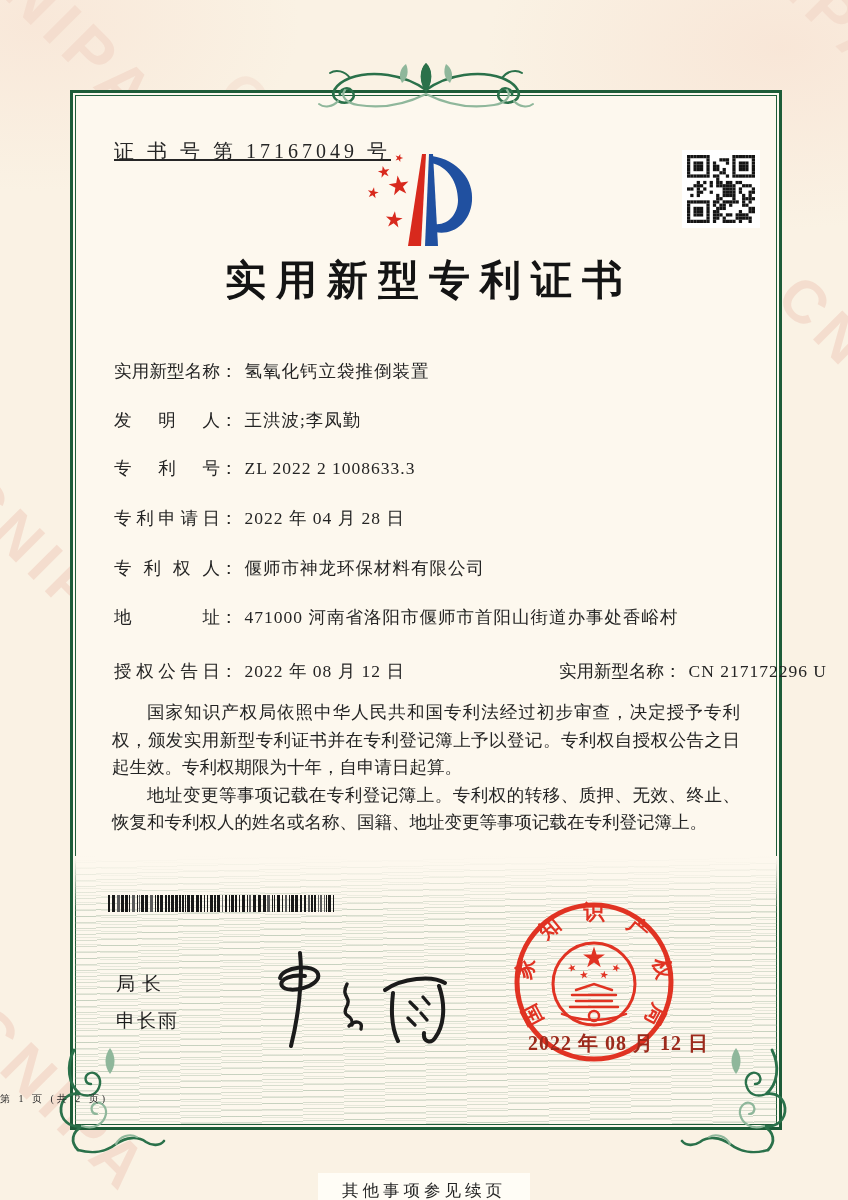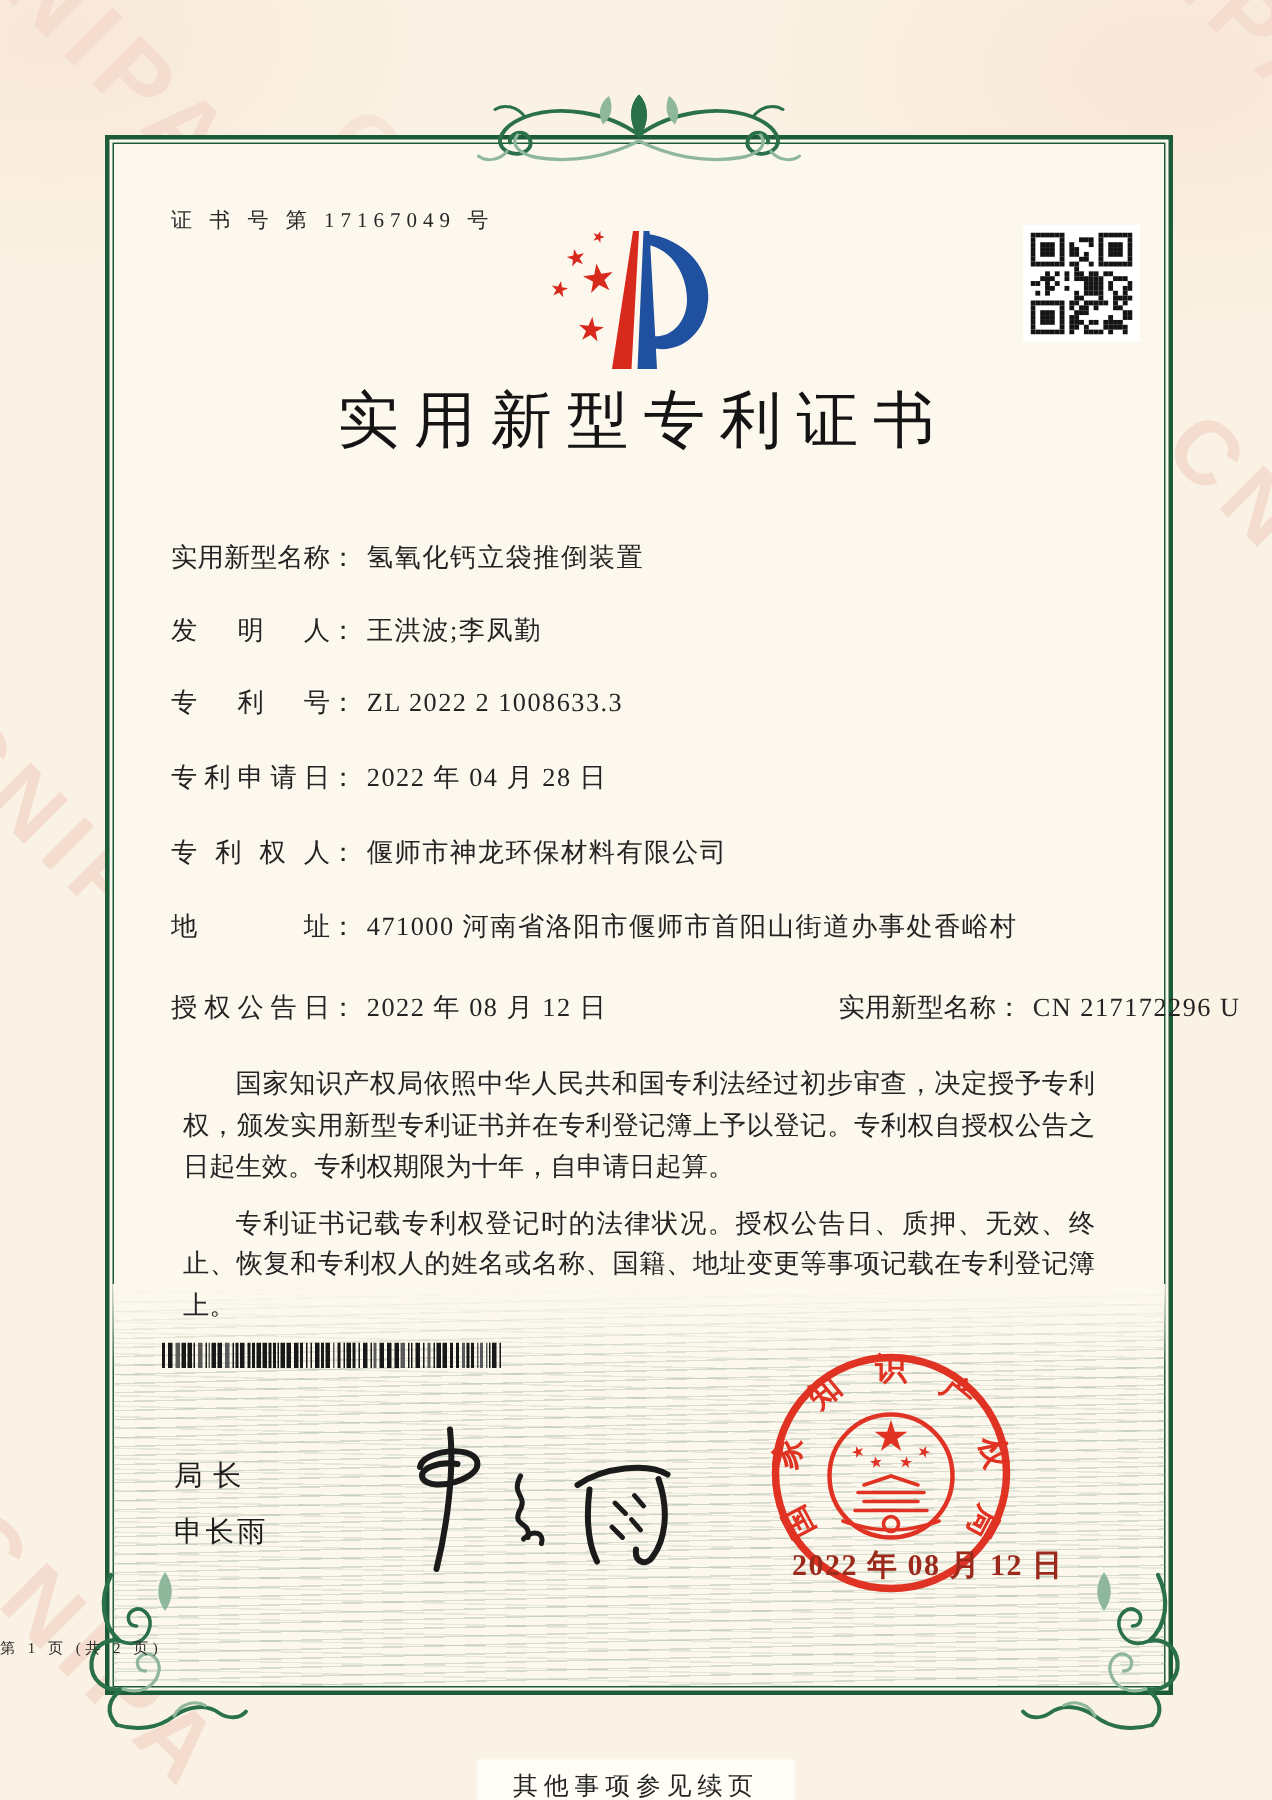--- a/index.html
+++ b/index.html
@@ -30,36 +30,36 @@
   .guilloche{position:absolute;left:75px;top:856px;width:702px;height:268px;
     background:
       linear-gradient(180deg,#fdf8ee 0px, rgba(253,248,238,0) 56px),
       repeating-linear-gradient(178.6deg, rgba(128,158,130,.30) 0 1px, rgba(0,0,0,0) 1px 6px),
       repeating-linear-gradient(181.4deg, rgba(128,158,130,.18) 0 1px, rgba(0,0,0,0) 1px 7px);}
   .orn{position:absolute;pointer-events:none;}
   .orn-top{left:306px;top:62px;width:240px;height:56px;}
   .orn-bl{left:54px;top:1044px;width:112px;height:112px;}
   .orn-br{left:680px;top:1044px;width:112px;height:112px;}
   
-  .certno{position:absolute;left:114px;top:138px;font-size:14px;letter-spacing:4px;color:#262626;}
+  .certno{position:absolute;left:114px;top:138px;font-size:20px;letter-spacing:4px;color:#262626;text-decoration:underline;}
   .logo{position:absolute;left:358px;top:146px;width:142px;height:104px;}
   .qr{position:absolute;left:682px;top:150px;width:78px;height:78px;background:#fff;padding:5px;box-sizing:border-box;}
   .title{position:absolute;left:0;right:0;top:253px;text-align:center;
-         font-size:41px;font-weight:400;letter-spacing:10px;color:#141414;padding-left:10px;}
+         font-size:41px;font-weight:700;letter-spacing:10px;color:#141414;padding-left:10px;}
   
   .row{position:absolute;left:114px;font-size:17.5px;white-space:nowrap;color:#242424;}
   .fl{display:inline-block;width:106px;text-align:justify;text-align-last:justify;letter-spacing:0;}
   .colon{margin-right:7px;}
   .val{letter-spacing:1px;}
   .r0{top:359px}.r1{top:408px}.r2{top:456px}.r3{top:506px}.r4{top:556px}.r5{top:605px}.r6{top:659px}
   .grant-no{position:absolute;left:445px;top:0;white-space:nowrap;}
   
   .bodytxt{position:absolute;left:112px;width:628px;top:699px;font-size:17.5px;
            line-height:27.5px;text-align:justify;color:#242424;}
-  .bodytxt p{margin:10px;text-indent:2em;}
+  .bodytxt p{margin:0;text-indent:2em;}
   
   .barcode{position:absolute;left:108px;top:895px;width:230px;height:18px;}
   .signer{position:absolute;left:116px;font-family:"Liberation Sans","DejaVu Sans",sans-serif;
           font-size:19px;color:#1d1d1d;font-weight:400;}
   .signer.t{top:971px;letter-spacing:7px;}
   .signer.n{top:1008px;letter-spacing:2px;}
   .signature{position:absolute;left:252px;top:948px;width:200px;height:100px;}
   .seal{position:absolute;left:510px;top:898px;width:168px;height:168px;opacity:.96;}
   .sealtext{font-size:21px;font-weight:bold;fill:#e02b1b;font-family:"Liberation Serif","DejaVu Serif",serif;}
   .sealdate{position:absolute;left:528px;top:1030px;font-size:20px;font-weight:700;
@@ -380,21 +380,21 @@
   </div>
   <div class="row r6">
     <span class="fl">授权公告日</span><span class="colon">：</span><span class="val">2022 年 08 月 12 日</span>
     <span class="grant-no">
       <span>实用新型名称</span><span class="colon">：</span><span class="val">CN 217172296 U</span>
     </span>
   </div>
 
   <div class="bodytxt">
     <p>国家知识产权局依照中华人民共和国专利法经过初步审查，决定授予专利权，颁发实用新型专利证书并在专利登记簿上予以登记。专利权自授权公告之日起生效。专利权期限为十年，自申请日起算。</p>
-    <p>专利证书记载专利权登记时的法律状况。授权公告日、质押、无效、终止、恢复和专利权人的姓名或名称、国籍、地址变更等事项记载在专利登记簿上。</p>
+    <p>地址变更等事项记载在专利登记簿上。专利权的转移、质押、无效、终止、恢复和专利权人的姓名或名称、国籍、地址变更等事项记载在专利登记簿上。</p>
   </div>
 
   <div class="barcode" id="barcode-box"><svg viewBox="0 0 230 17" width="230" height="17" preserveAspectRatio="none">
         <rect x="0" y="0" width="2" height="17" fill="#181818"></rect>
         <rect x="4" y="0" width="3" height="17" fill="#181818"></rect>
         <rect x="9" y="0" width="3" height="17" fill="#5a5a5a"></rect>
         <rect x="13" y="0" width="3" height="17" fill="#181818"></rect>
         <rect x="17" y="0" width="3" height="17" fill="#181818"></rect>
         <rect x="21" y="0" width="1" height="17" fill="#181818"></rect>
         <rect x="24" y="0" width="3" height="17" fill="#5a5a5a"></rect>

